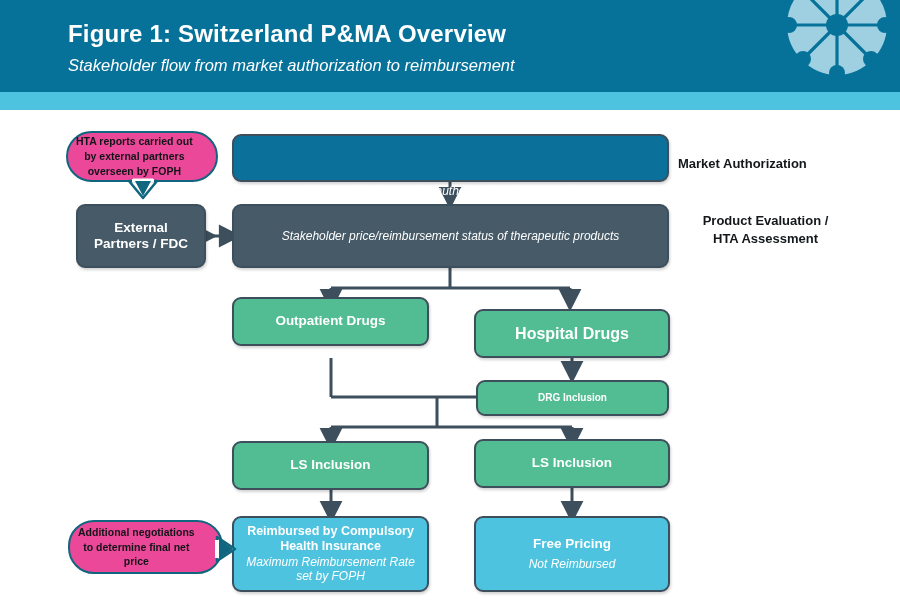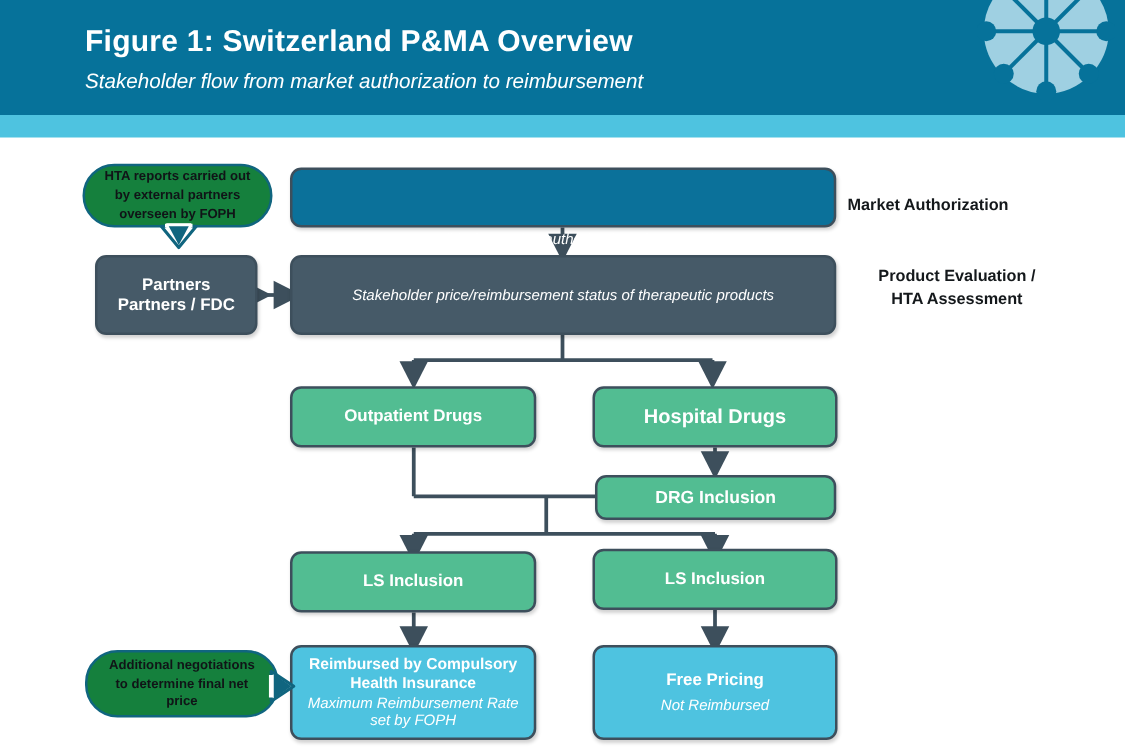--- a/index.html
+++ b/index.html
@@ -93,26 +93,25 @@
     color: #14181b;
     text-align: left;
     line-height: 1.35;
   }
   .side-label.centered { text-align: center; }
 
   
   .callout {
     position: absolute;
     box-sizing: border-box;
-    background: #15803d;
+    background: #ec4899;
     border: 2.5px solid #10657f;
     border-radius: 26px;
     display: flex;
     align-items: center;
-    justify-content: center;
     text-align: center;
     color: #101417;
     font-weight: bold;
     font-size: 10.5px;
     line-height: 1.42;
     padding: 4px 8px;
   }
 
   
   .conn-svg {
@@ -206,34 +205,34 @@
   <div class="node teal" style="left:232px; top:134px; width:437px; height:48px;">
     <div class="n-title" style="font-size:14.5px;">Swissmedic</div>
     <div class="n-sub" style="font-size:12px;">Responsible for market authorization of new products</div>
   </div>
 
   <div class="node slate" style="left:232px; top:204px; width:437px; height:64px;">
     <div class="n-sub" style="font-size:12px;">Stakeholder price/reimbursement status of therapeutic products</div>
   </div>
 
   <div class="node slate" style="left:76px; top:204px; width:130px; height:64px;">
-    <div class="n-title" style="font-size:13.5px;">Partners</div>
+    <div class="n-title" style="font-size:13.5px;">External</div>
     <div class="n-title" style="font-size:13.5px;">Partners / FDC</div>
   </div>
 
-  <div class="node green" style="left:232px; top:309px; width:197px; height:49px;">
+  <div class="node green" style="left:232px; top:297px; width:197px; height:49px;">
     <div class="n-title" style="font-size:13.5px;">Outpatient Drugs</div>
   </div>
 
   <div class="node green" style="left:474px; top:309px; width:196px; height:49px;">
     <div class="n-title" style="font-size:16px;">Hospital Drugs</div>
   </div>
 
   <div class="node green" style="left:476px; top:380px; width:193px; height:36px;">
-    <div class="n-title" style="font-size:14px;">DRG Inclusion</div>
+    <div class="n-title" style="font-size:10px;">DRG Inclusion</div>
   </div>
 
   <div class="node green" style="left:232px; top:441px; width:197px; height:49px;">
     <div class="n-title" style="font-size:13.5px;">LS Inclusion</div>
   </div>
 
   <div class="node green" style="left:474px; top:439px; width:196px; height:49px;">
     <div class="n-title" style="font-size:13.5px;">LS Inclusion</div>
   </div>
 

